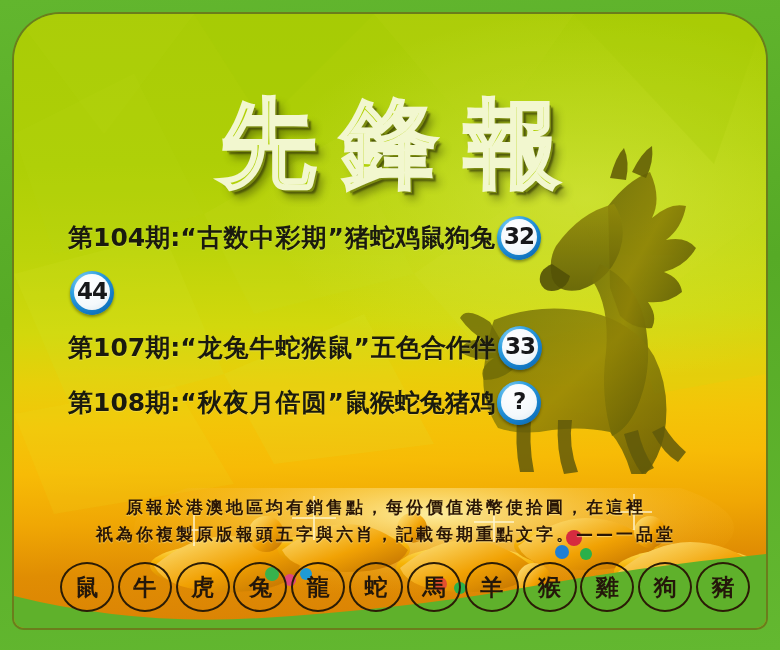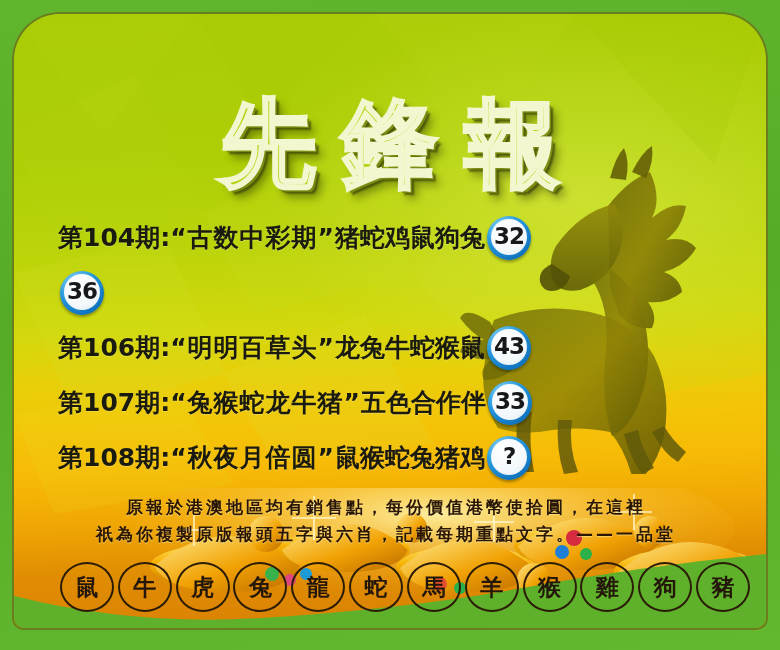--- a/index.html
+++ b/index.html
@@ -93,20 +93,21 @@
     left: 44px;
     top: 196px;
     width: 520px;
   }
   .row {
     position: relative;
     height: 55px;
     display: flex;
     align-items: center;
     white-space: nowrap;
+    margin-left: 10px;
   }
   .row-text {
     font-family: "DejaVu Sans", "Liberation Sans", sans-serif;
     font-size: 25px;
     font-weight: bold;
     color: #1a1a0e;
     letter-spacing: 0px;
     text-shadow: 0 1px 0 rgba(255,255,255,.2);
   }
   .row-text .issue { letter-spacing: 0px; }
@@ -284,38 +285,28 @@
             <span class="num">32</span>
           </span>
         </span>
       </div>
 
       <div class="row">
         <span class="ball">
           <span class="tail"></span>
           <span class="sphere"></span>
           <span class="face">
-            <span class="num">36</span>
+            <span class="num">44</span>
           </span>
         </span>
       </div>
 
+
       <div class="row">
-        <span class="row-text"><span class="issue">第106期:</span><span class="phrase">“明明百草头”</span><span class="animals">龙兔牛蛇猴鼠</span></span>
-        <span class="ball">
-          <span class="tail"></span>
-          <span class="sphere"></span>
-          <span class="face">
-            <span class="num">43</span>
-          </span>
-        </span>
-      </div>
-
-      <div class="row">
-        <span class="row-text"><span class="issue">第107期:</span><span class="phrase">“兔猴蛇龙牛猪”</span><span class="animals">五色合作伴</span></span>
+        <span class="row-text"><span class="issue">第107期:</span><span class="phrase">“龙兔牛蛇猴鼠”</span><span class="animals">五色合作伴</span></span>
         <span class="ball">
           <span class="tail"></span>
           <span class="sphere"></span>
           <span class="face">
             <span class="num">33</span>
           </span>
         </span>
       </div>
 
       <div class="row">

